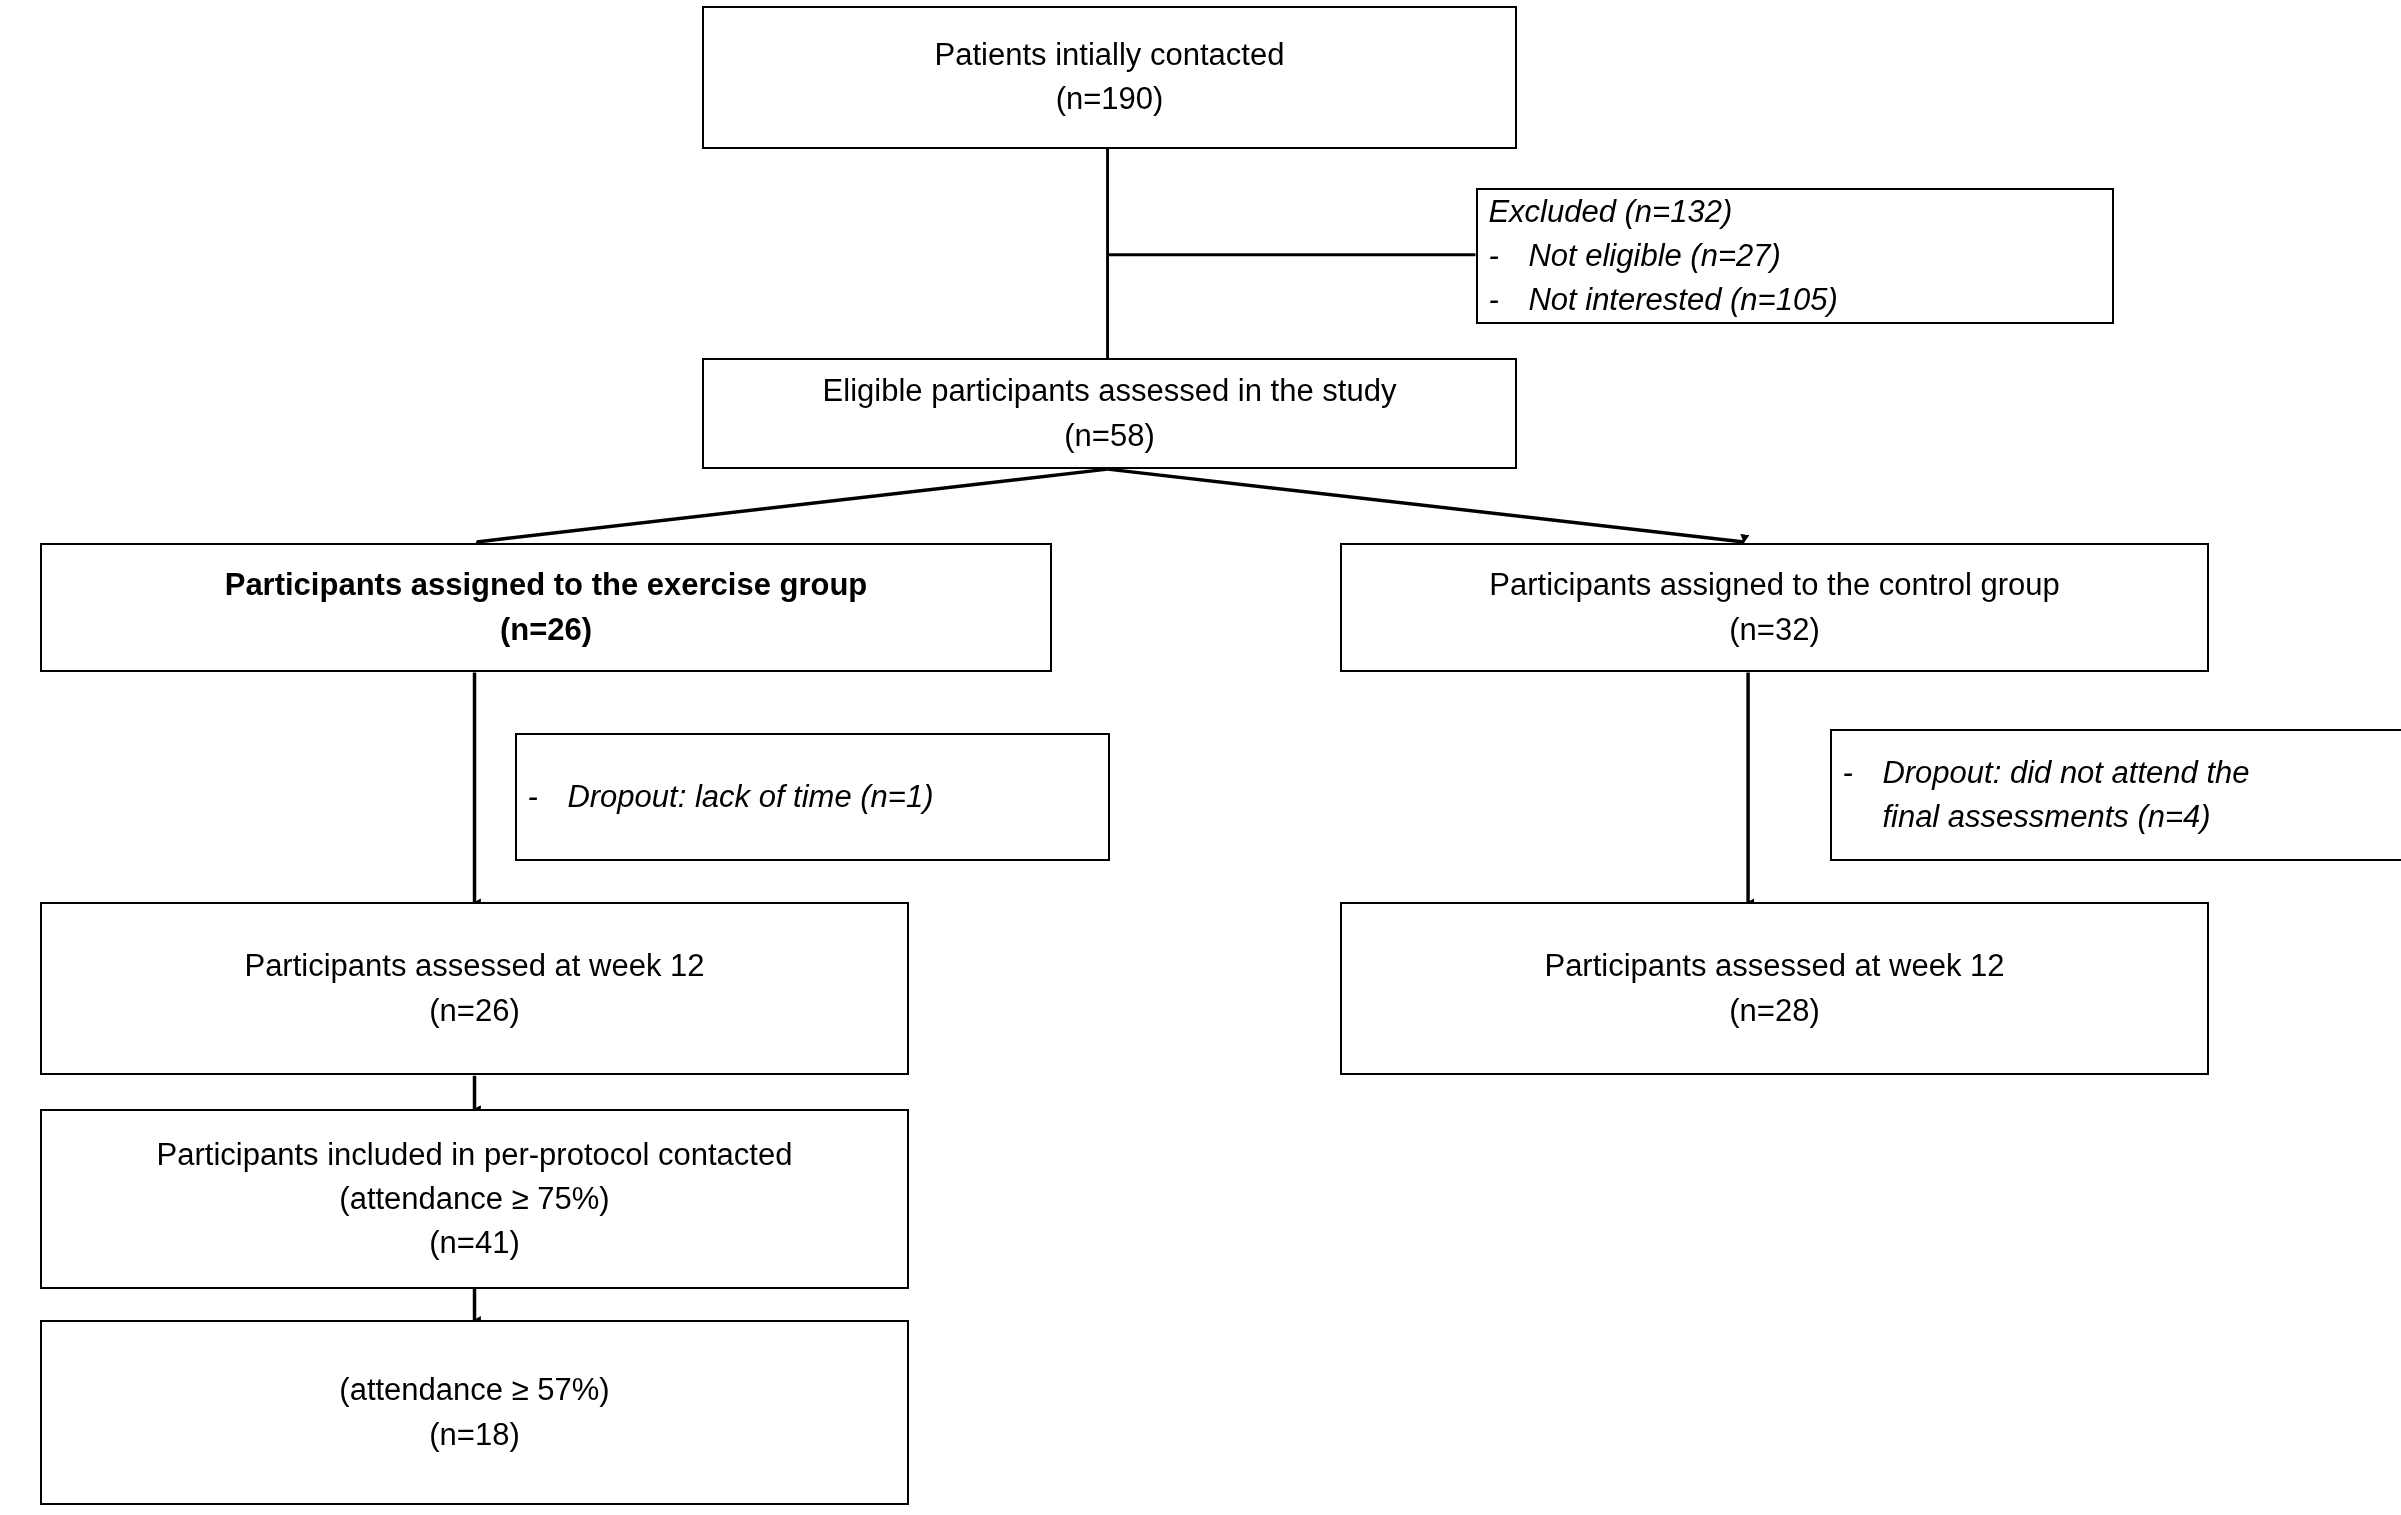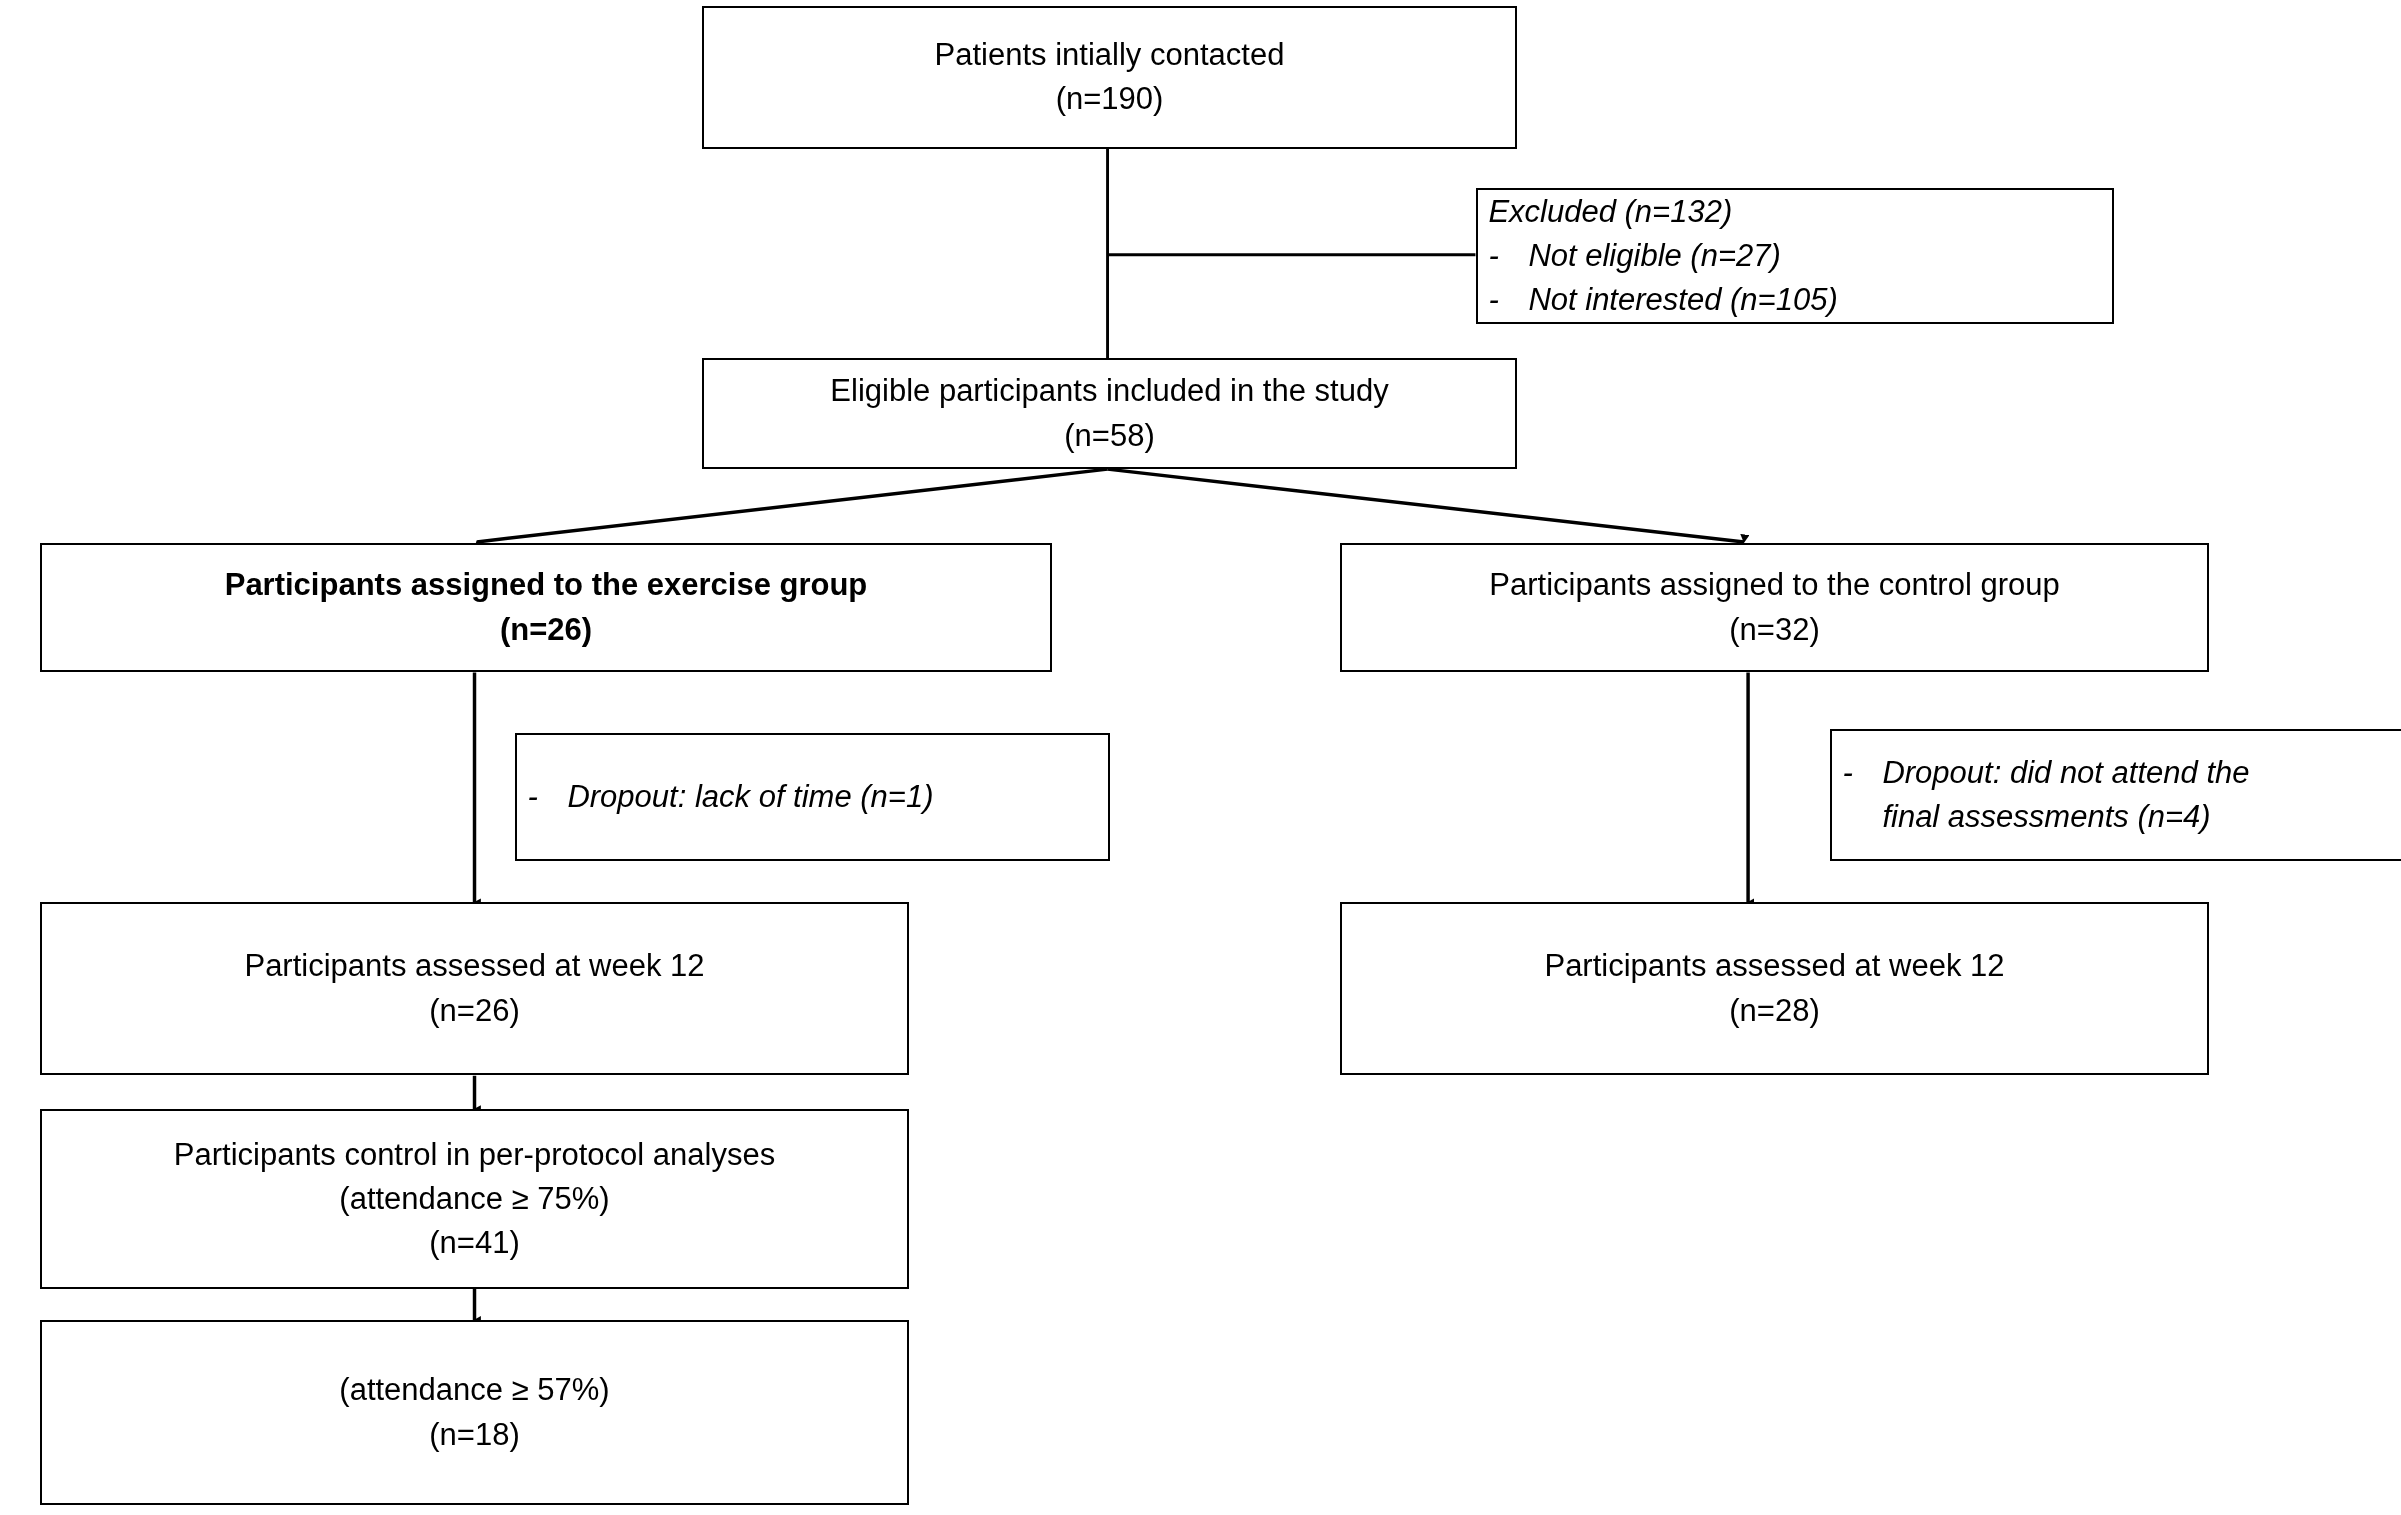--- a/index.html
+++ b/index.html
@@ -122,21 +122,21 @@
       <span class="dash">-</span>
       <span class="btext">Not eligible (n=27)</span>
     </span>
     <span class="bullet-row">
       <span class="dash">-</span>
       <span class="btext">Not interested (n=105)</span>
     </span>
   </div>
 
   <div class="node" style="left:678px; top:358px; width:815px; height:111px;">
-    <span class="line">Eligible participants included in the study</span>
+    <span class="line">Eligible participants assessed in the study</span>
     <span class="line">(n=58)</span>
   </div>
 
   <div class="node" style="left:16px; top:543px; width:1012px; height:129px;font-weight:bold;">
     <span class="line">Participants assigned to the exercise  group</span>
     <span class="line">(n=26)</span>
   </div>
 
   <div class="node" style="left:1316px; top:543px; width:869px; height:129px;">
     <span class="line">Participants assigned to the control group</span>
@@ -164,21 +164,21 @@
     <span class="line">Participants assessed  at week 12</span>
     <span class="line">(n=26)</span>
   </div>
 
   <div class="node" style="left:1316px; top:902px; width:869px; height:173px;">
     <span class="line">Participants assessed  at week 12</span>
     <span class="line">(n=28)</span>
   </div>
 
   <div class="node" style="left:16px; top:1109px; width:869px; height:180px;">
-    <span class="line">Participants control in per-protocol  analyses</span>
+    <span class="line">Participants included in per-protocol  contacted</span>
     <span class="line">(attendance ≥ 75%)</span>
     <span class="line">(n=41)</span>
   </div>
 
   <div class="node" style="left:16px; top:1320px; width:869px; height:185px;">
     <span class="line">(attendance ≥ 57%)</span>
     <span class="line">(n=18)</span>
   </div>
 
 </div>

